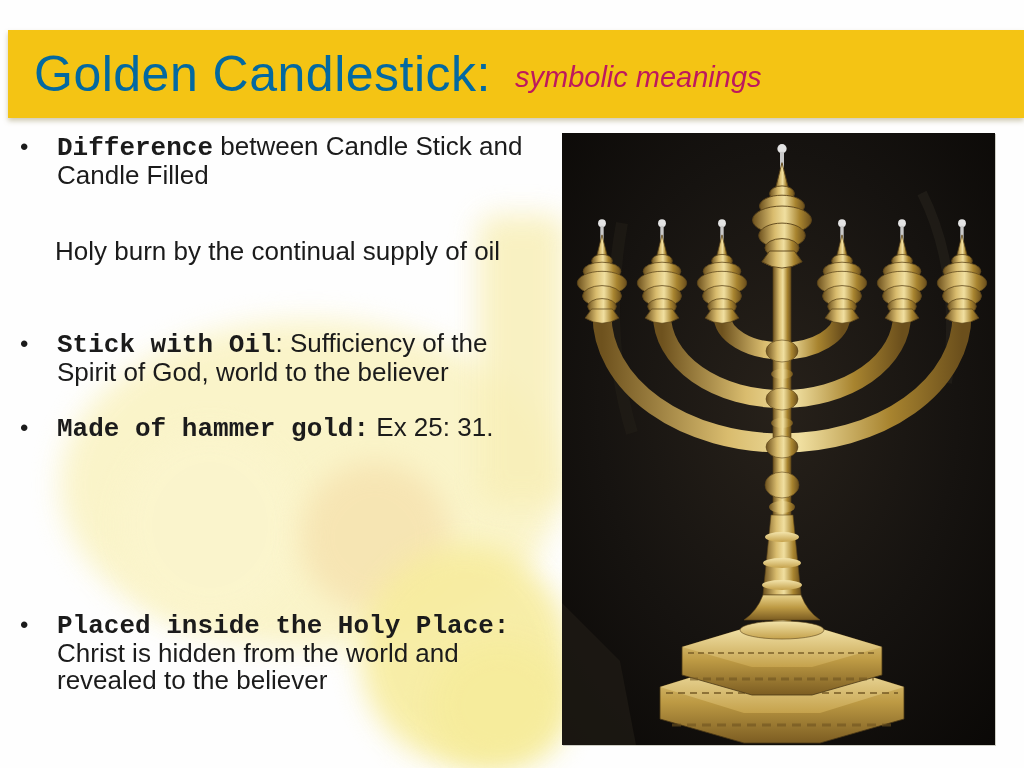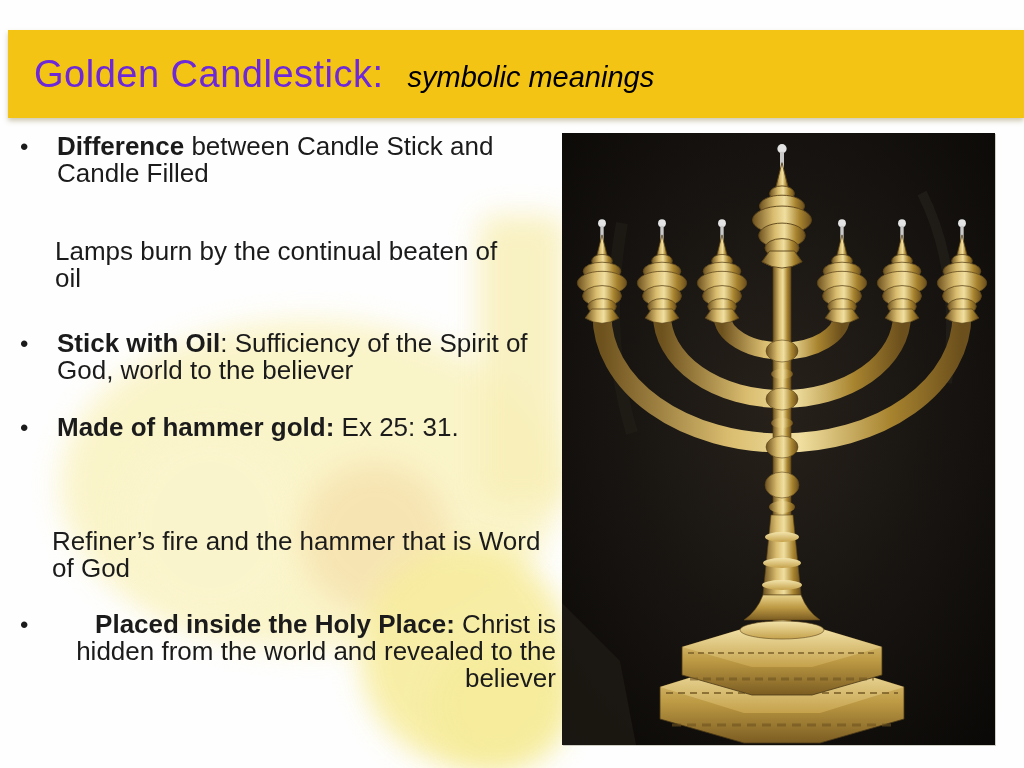--- a/index.html
+++ b/index.html
@@ -13,30 +13,30 @@
   .blob.b2{left:60px;top:320px;width:500px;height:330px;background:#faf3c4;opacity:.9;}
   .blob.b3{left:300px;top:462px;width:150px;height:150px;background:#f4d9a2;opacity:.55;}
   .blob.b4{left:360px;top:545px;width:210px;height:220px;background:#f7ec9e;opacity:.9;}
   .blob.b5{left:120px;top:430px;width:180px;height:190px;background:#fbf5cd;opacity:.9;}
   .blob.b6{left:430px;top:640px;width:140px;height:130px;background:#f6ec9c;opacity:.95;}
 
   
   .titlebar{position:absolute;left:8px;top:30px;width:1016px;height:88px;
             background:#f4c414;display:flex;align-items:center;
             box-shadow:0 3px 5px rgba(150,140,90,.45);}
-  .title-main{font-size:38px;color:#6d28d9;margin-left:26px;letter-spacing:.5px;}
-  .title-sub{font-size:29px;font-style:italic;color:#000000;margin-left:24px;padding-top:6px;}
+  .title-main{font-size:50px;color:#0369a1;margin-left:26px;letter-spacing:.5px;}
+  .title-sub{font-size:29px;font-style:italic;color:#be185d;margin-left:24px;padding-top:6px;}
 
   
   .tx{position:absolute;color:#1b1b1b;font-size:26px;line-height:27px;}
   .bullet{display:flex;}
   .bullet .dot{width:37px;flex:0 0 37px;font-size:24px;line-height:27px;color:#1b1b1b;
                text-align:left;padding-left:4px;}
   .bullet .bt{flex:1;}
-  b{font-weight:bold;}
+  b{font-weight:bold;font-family:Liberation Mono, monospace;}
 
   
   .photo{position:absolute;left:562px;top:133px;width:433px;height:612px;
          background:#0e0c09;box-shadow:1px 1px 0 #cfcfc6;}
   .photo svg{display:block;}
 </style>
 </head>
 <body>
 
 <div class="slide">
@@ -51,37 +51,36 @@
   <div class="titlebar">
     <span class="title-main">Golden Candlestick:</span>
     <span class="title-sub">symbolic meanings</span>
   </div>
 
   <div class="tx bullet" style="left:16px;top:133px;width:520px;">
     <span class="dot">•</span>
     <span class="bt" style="max-width:500px;"><b>Difference</b><span> between Candle Stick and Candle Filled</span></span>
   </div>
 
-  <p class="tx" style="left:55px;top:238px;width:470px;margin:0;">Lamps burn by the continual beaten of oil</p>
+  <p class="tx" style="left:55px;top:238px;width:470px;margin:0;">Holy burn by the continual supply of oil</p>
 
   <div class="tx bullet" style="left:16px;top:330px;width:525px;">
     <span class="dot">•</span>
     <span class="bt" style="max-width:500px;"><b>Stick with Oil</b><span>: Sufficiency of the Spirit of God, world to the believer</span></span>
   </div>
 
   <div class="tx bullet" style="left:16px;top:414px;width:525px;">
     <span class="dot">•</span>
     <span class="bt" style="max-width:500px;"><b>Made of hammer gold:</b><span> Ex 25: 31.</span></span>
   </div>
 
-  <p class="tx" style="left:52px;top:528px;width:495px;margin:0;">Refiner’s fire and the hammer that is Word of God</p>
 
   <div class="tx bullet" style="left:16px;top:611px;width:540px;">
     <span class="dot">•</span>
-    <span class="bt" style="max-width:500px;text-align:right;"><b>Placed inside the Holy Place:</b><span> Christ is hidden from the world and revealed to the believer</span></span>
+    <span class="bt" style="max-width:500px;"><b>Placed inside the Holy Place:</b><span> Christ is hidden from the world and revealed to the believer</span></span>
   </div>
 
   <div class="photo">
     <svg width="433" height="612" viewBox="0 0 433 612">
       <defs>
         <radialGradient id="bg" cx="50%" cy="45%" r="75%">
           <stop offset="0%" stop-color="#27211a"></stop>
           <stop offset="55%" stop-color="#161310"></stop>
           <stop offset="100%" stop-color="#0a0806"></stop>
         </radialGradient>

